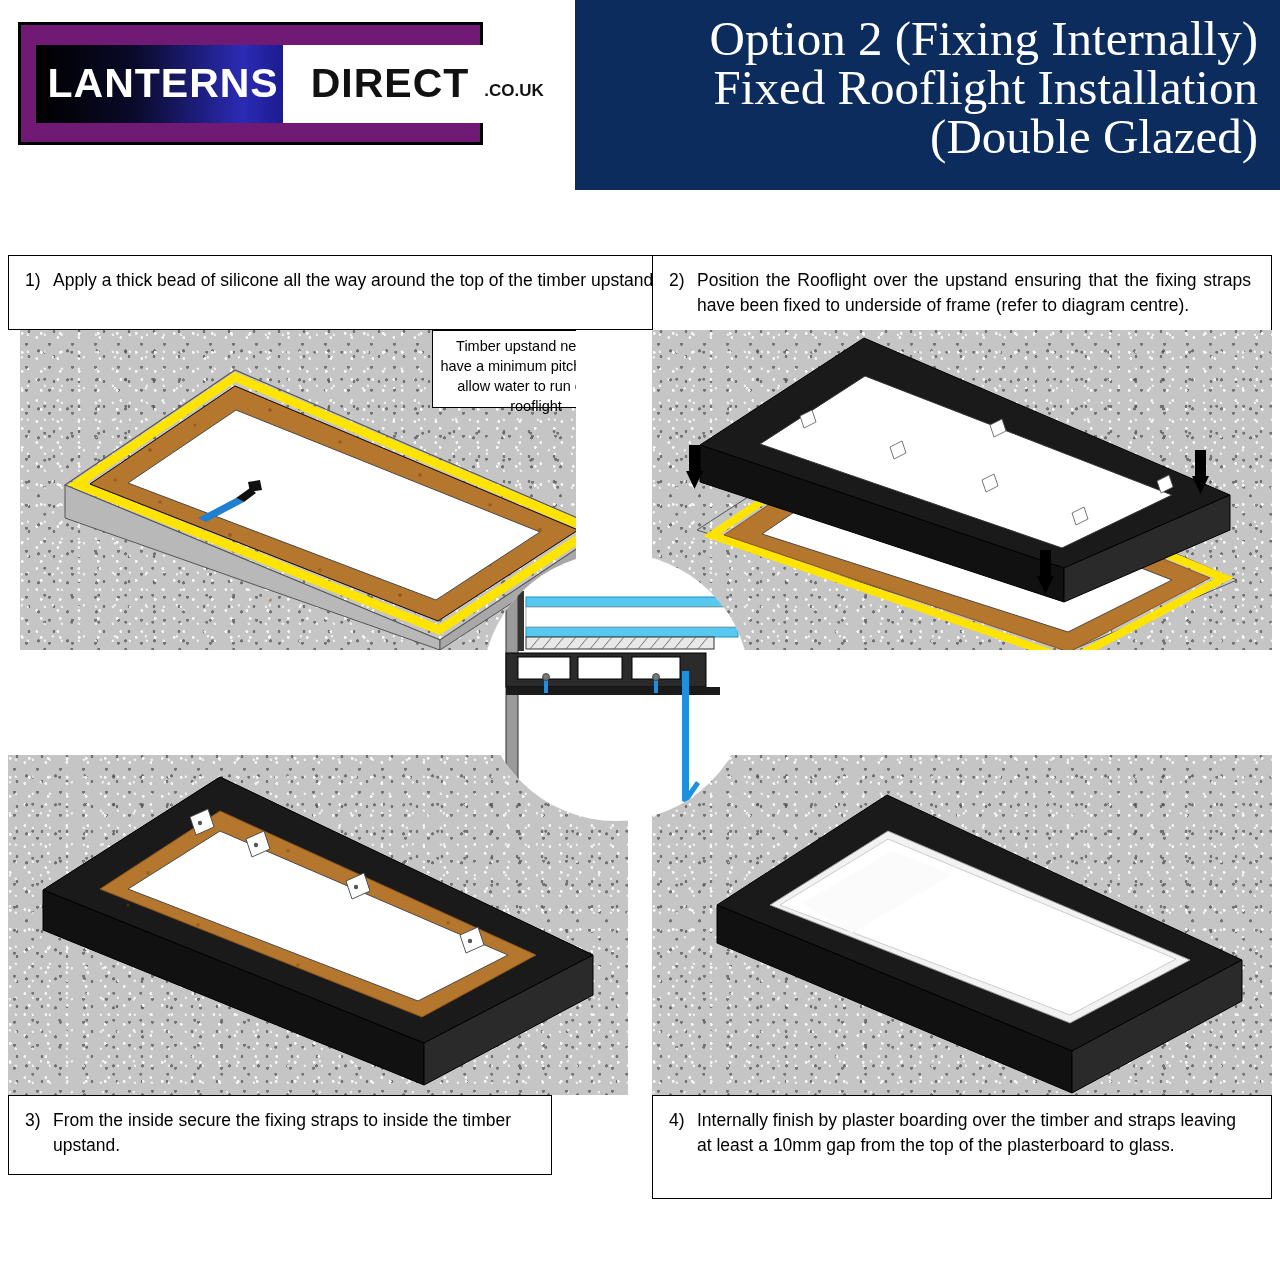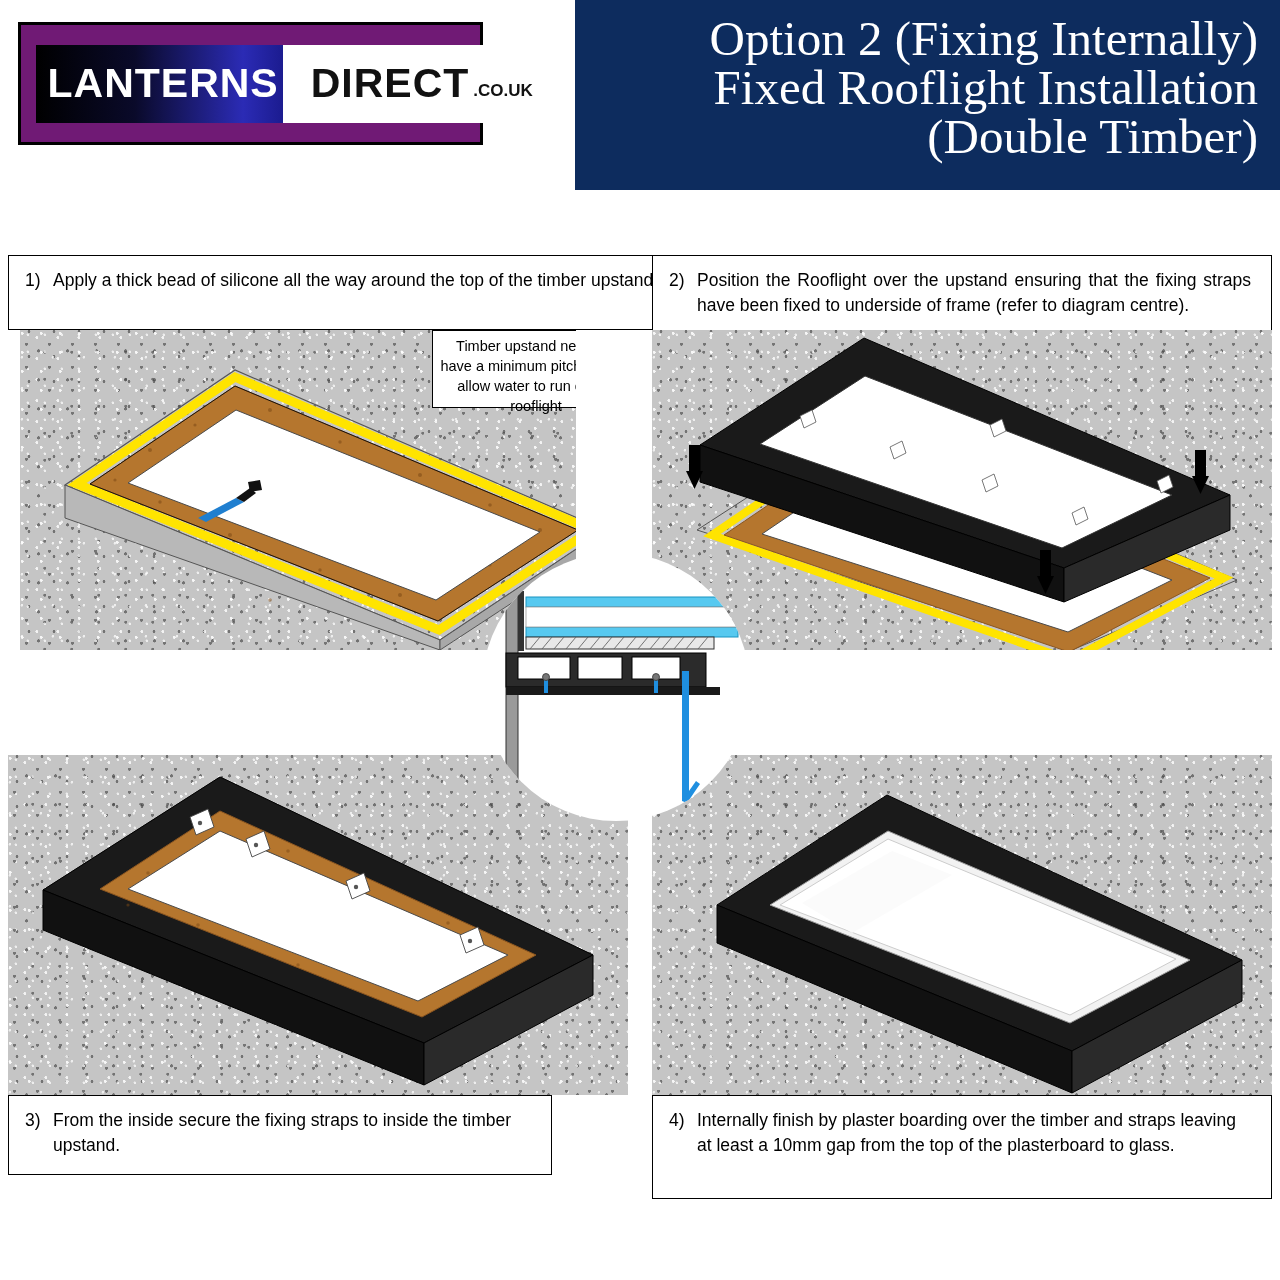--- a/index.html
+++ b/index.html
@@ -31,21 +31,21 @@
     margin-left:12px;font-family:"Liberation Sans", sans-serif;
   }
   #logo-direct-wrap{
     background:#ffffff;height:78px;flex:1;display:flex;align-items:center;
     margin-left:4px;
   }
   #logo-direct{
     color:#111;font-size:41px;font-weight:bold;letter-spacing:1px;margin-left:28px;
   }
   #logo-couk{
-    color:#111;font-size:17px;font-weight:bold;margin-left:4px;margin-top:14px;
+    color:#111;font-size:17px;font-weight:bold;margin-left:15px;margin-top:14px;
   }
 
   #title-bar{
     position:absolute;left:575px;top:0;width:705px;height:190px;
     background:#0d2c5e;
     color:#ffffff;
     box-sizing:border-box;
     padding:14px 22px 0 0;
     text-align:right;
   }
@@ -110,21 +110,21 @@
       <div id="logo-direct-wrap">
         <span id="logo-direct">DIRECT</span>
         <span id="logo-couk">.CO.UK</span>
       </div>
     </div>
   </div>
 
   <div id="title-bar">
     <div class="line">Option 2 (Fixing Internally)</div>
     <div class="line">Fixed Rooflight Installation</div>
-    <div class="line">(Double Timber)</div>
+    <div class="line">(Double Glazed)</div>
   </div>
 </div>
 
 <div class="panel" style="left:8px;top:255px;width:724px;height:75px;">
   <div class="caption">
     <span class="num">1)</span><span class="txt">Apply a thick bead of silicone all the way around the top of the timber upstand</span>
   </div>
 </div>
 
 <div class="imgbox" style="position:absolute;left:20px;top:330px;width:556px;height:320px;">

